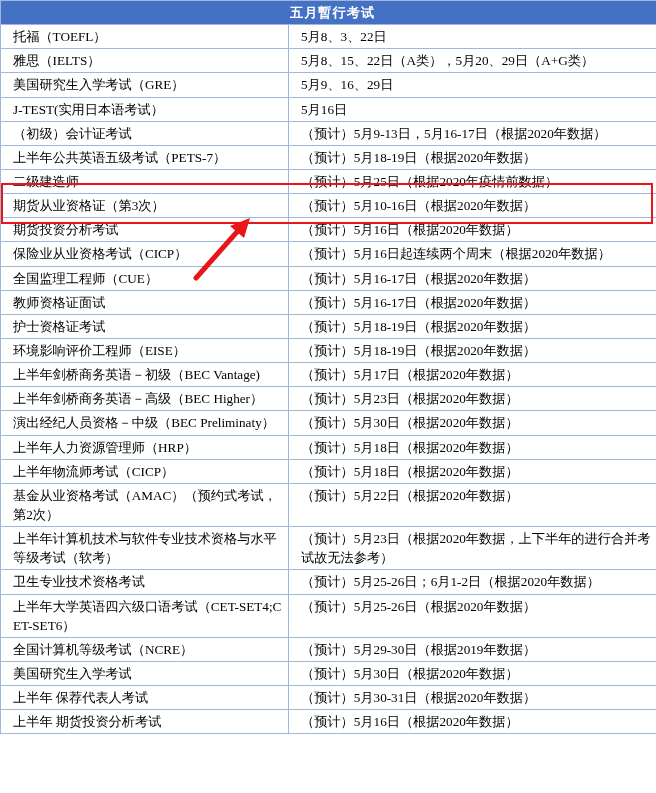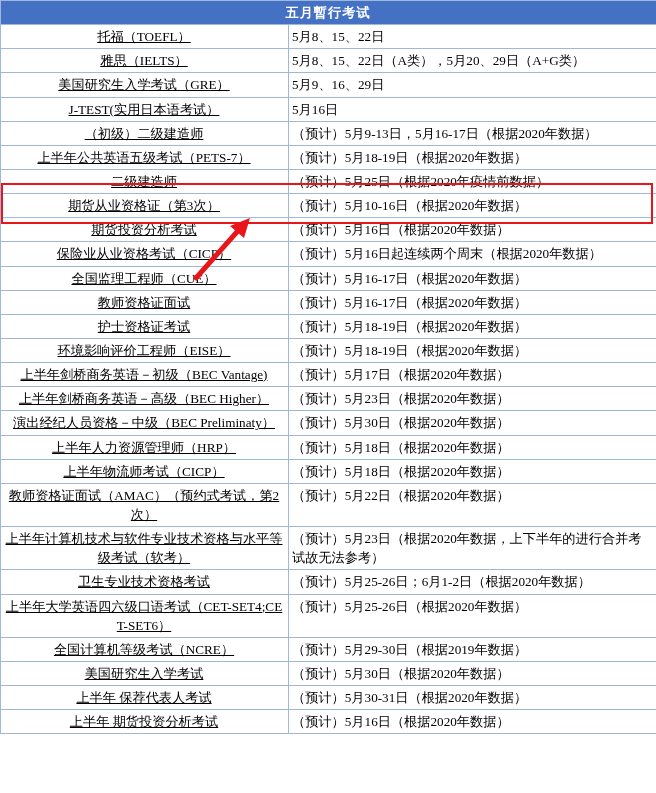--- a/index.html
+++ b/index.html
@@ -34,24 +34,24 @@
     letter-spacing: 1px;
     padding: 4px 0 5px 0;
     border: 1px solid #4471c4;
     font-family: "Liberation Sans", "DejaVu Sans", sans-serif;
   }
   table.exam td {
     border: 1px solid #9fb8d8;
     vertical-align: top;
     font-size: 13.2px;
     line-height: 1.45;
-    padding: 2px 4px 2px 3px;
+    padding: 2px 4px 2px 12px;
     word-break: break-all;
   }
-  td.left  { text-align: center; text-decoration: underline; }
+  td.left  { text-align: left; }
   td.right { text-align: left; }
   .hl-box {
     position: absolute;
     left: 1px;
     top: 183px;
     width: 652px;
     height: 41px;
     border: 2px solid #e8151a;
     pointer-events: none;
   }
@@ -74,36 +74,36 @@
         <col class="c1">
         <col class="c2">
       </colgroup>
     <tbody>
       <tr class="title-row">
         <td colspan="2">五月暫行考试</td>
       </tr>
 
       <tr>
         <td class="left">托福（TOEFL）</td>
-        <td class="right">5月8、15、22日</td>
+        <td class="right">5月8、3、22日</td>
       </tr>
       <tr>
         <td class="left">雅思（IELTS）</td>
         <td class="right">5月8、15、22日（A类），5月20、29日（A+G类）</td>
       </tr>
       <tr>
         <td class="left">美国研究生入学考试（GRE）</td>
         <td class="right">5月9、16、29日</td>
       </tr>
       <tr>
         <td class="left">J-TEST(实用日本语考试）</td>
         <td class="right">5月16日</td>
       </tr>
       <tr>
-        <td class="left">（初级）二级建造师</td>
+        <td class="left">（初级）会计证考试</td>
         <td class="right">（预计）5月9-13日，5月16-17日（根据2020年数据）</td>
       </tr>
       <tr>
         <td class="left">上半年公共英语五级考试（PETS-7）</td>
         <td class="right">（预计）5月18-19日（根据2020年数据）</td>
       </tr>
       <tr>
         <td class="left">二级建造师</td>
         <td class="right">（预计）5月25日（根据2020年疫情前数据）</td>
       </tr>
@@ -149,21 +149,21 @@
       </tr>
       <tr>
         <td class="left">上半年人力资源管理师（HRP）</td>
         <td class="right">（预计）5月18日（根据2020年数据）</td>
       </tr>
       <tr>
         <td class="left">上半年物流师考试（CICP）</td>
         <td class="right">（预计）5月18日（根据2020年数据）</td>
       </tr>
       <tr>
-        <td class="left">教师资格证面试（AMAC）（预约式考试，第2次）</td>
+        <td class="left">基金从业资格考试（AMAC）（预约式考试，第2次）</td>
         <td class="right">（预计）5月22日（根据2020年数据）</td>
       </tr>
       <tr>
         <td class="left">上半年计算机技术与软件专业技术资格与水平等级考试（软考）</td>
         <td class="right">（预计）5月23日（根据2020年数据，上下半年的进行合并考试故无法参考）</td>
       </tr>
       <tr>
         <td class="left">卫生专业技术资格考试</td>
         <td class="right">（预计）5月25-26日；6月1-2日（根据2020年数据）</td>
       </tr>

